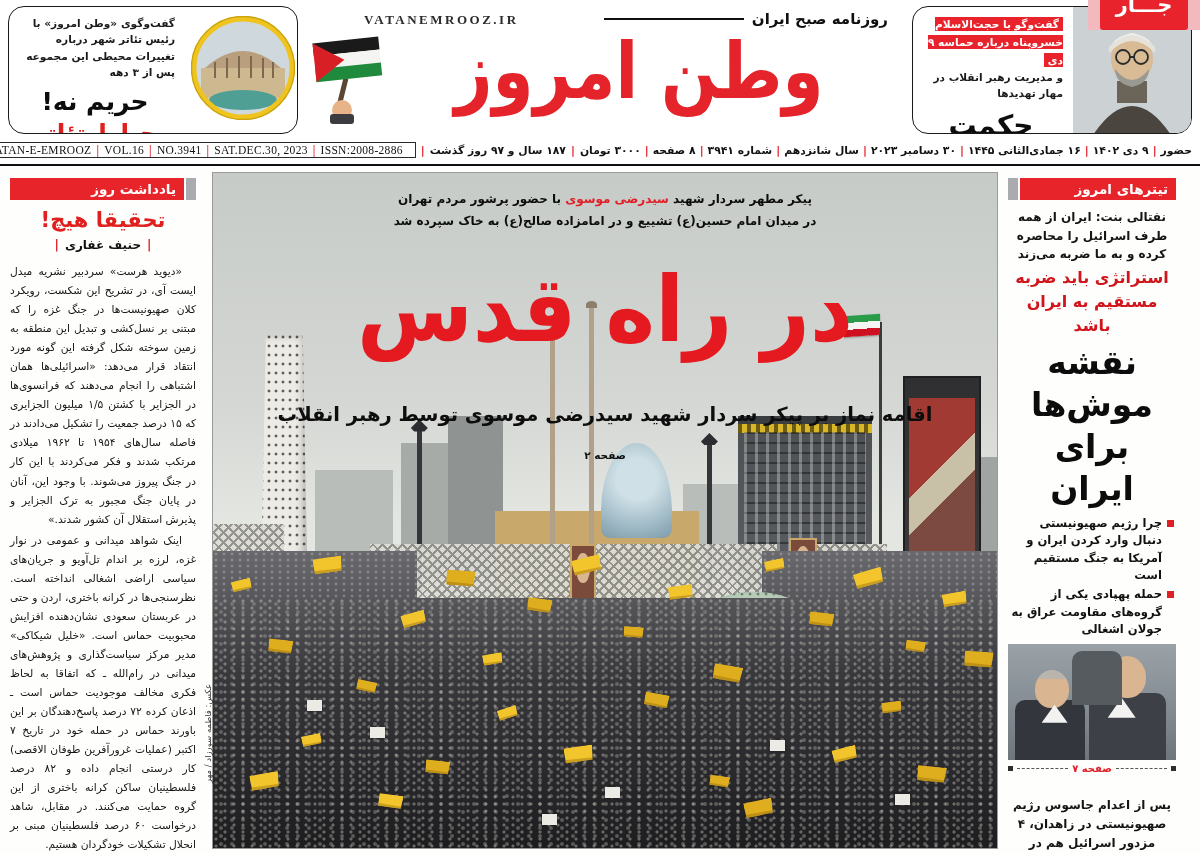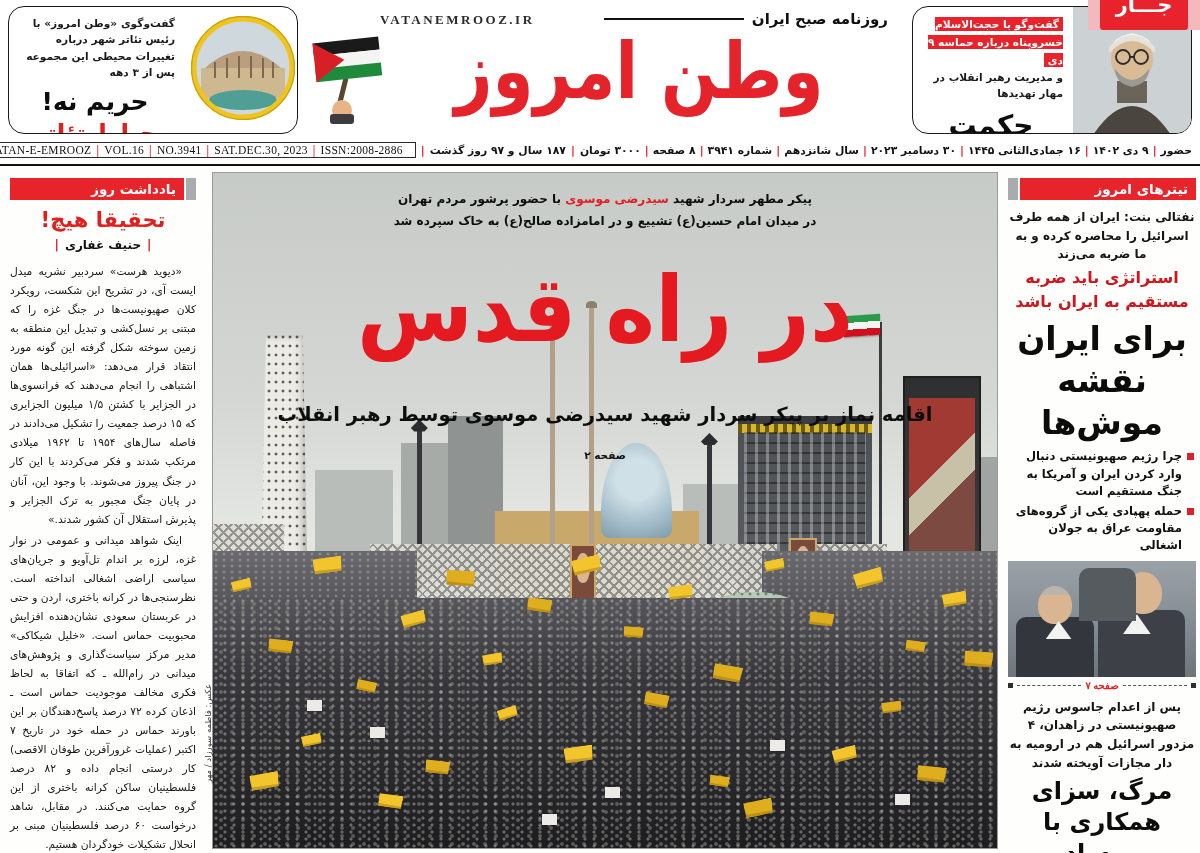--- a/index.html
+++ b/index.html
@@ -26,21 +26,21 @@
   .p-kicker { font-size:10.6px; font-weight:bold; line-height:1.55; color:#1a1a1a; text-align:right; }
   .p-kicker-hl { display:inline; background:#e8232b; color:#fff; font-size:10.6px; font-weight:bold;
     padding:1px 4px; line-height:1.7; }
   .p-title-black { font-size:25px; font-weight:800; color:#0d0d0d; margin-top:6px; letter-spacing:-0.5px; }
   .p-title-red { font-size:25px; font-weight:800; color:#e0201f; margin-top:3px; letter-spacing:-0.5px; }
 
   .theater-pic { width:104px; align-self:center; margin:0 2px 0 6px; flex:none; }
   .cleric-pic { width:118px; flex:none; position:relative; background:#ccd1d4; }
 
   .logo-zone { position:absolute; left:300px; right:302px; top:0; height:136px; }
-  .site-url { position:absolute; left:80px; top:12px; font-size:13px; letter-spacing:2.5px;
+  .site-url { position:absolute; left:64px; top:12px; font-size:13px; letter-spacing:2.5px;
     font-weight:bold; color:#2b2b2b; direction:ltr; font-family:"Liberation Serif", serif; }
   .tagline-wrap { position:absolute; right:10px; top:10px; display:flex; align-items:center; gap:8px; }
   .tagline { font-size:15px; font-weight:bold; color:#101010; letter-spacing:2px; }
   .tagline-line { width:140px; border-top:2px solid #101010; }
   .logo-text { position:absolute; left:90px; right:10px; top:26px; text-align:center;
     font-size:66px; font-weight:bold; color:#e4232b; letter-spacing:-3px;
     transform:scaleY(1.18); transform-origin:top center; white-space:nowrap; }
   .flag-holder { position:absolute; left:6px; top:32px; }
 
   .info-row { position:absolute; top:138px; left:8px; right:8px; height:24px;
@@ -50,38 +50,38 @@
   .counter { font-size:10.8px; font-weight:bold; white-space:nowrap; }
   .counter::before, .counter::after { content:"|"; color:#e02028; margin:0 5px; }
   .en-box { direction:ltr; border:1.3px solid #2a2a2a; padding:1px 12px; font-size:11.5px;
     font-family:"Liberation Serif", serif; white-space:nowrap; letter-spacing:0.3px; }
   .ei:not(:last-child)::after { content:"|"; color:#e02028; margin:0 5px; font-weight:bold; }
 
   
   .cols { position:absolute; top:170px; bottom:0; left:0; right:0; display:flex; }
 
   
-  .sidebar { width:196px; flex:none; padding:8px 4px 0 4px; overflow:hidden; }
+  .sidebar { width:196px; flex:none; padding:8px 24px 0 4px; overflow:hidden; }
   .banner { display:flex; align-items:stretch; height:22px; margin-bottom:8px; }
   .banner-red { background:#e8242b; color:#fff; font-weight:bold; font-size:13.5px;
     flex:1; display:flex; align-items:center; padding:0 8px; }
   .banner-sq { width:10px; background:#a9abae; flex:none; }
   .sidebar .banner-sq { order:2; margin-right:2px; }      
   .sidebar .banner-red { order:1; justify-content:flex-start; }
   .sb-kicker { font-size:12px; font-weight:bold; text-align:center; line-height:1.55; color:#151515; }
   .sb-kicker-red { font-size:16px; font-weight:bold; text-align:center; line-height:1.5; color:#d1151c; margin-top:2px; }
   .sb-headline { text-align:center; font-weight:800; color:#0c0c0c; letter-spacing:-1px; line-height:1.28; margin:4px 0 2px; }
   .hl-s1 { font-size:33px; }
   .hl-s2 { font-size:24px; }
   .sb-headline span { display:block; }
   .sb-headline span:empty { display:none; }
   .bullets { margin:4px 2px 2px; }
   .bullet { display:flex; gap:5px; font-size:11.6px; font-weight:bold; line-height:1.5; text-align:right; margin-bottom:2px; }
   .bullet .dot { width:7px; height:7px; background:#e02028; flex:none; margin-top:5px; }
-  .marker { display:flex; align-items:center; gap:4px; margin:3px 0 7px;font-family:Liberation Serif, serif; }
+  .marker { display:flex; align-items:center; gap:4px; margin:3px 0 22px; }
   .marker .line { flex:1; border-top:1.6px dashed #555; }
   .marker .sq { width:5px; height:5px; background:#2e2e2e; flex:none; }
   .marker .pg { color:#e02028; font-size:10px; font-weight:bold; }
 
   .sb-photo { height:116px; margin:6px 0 2px; position:relative; overflow:hidden;
     background:linear-gradient(#9aa2a8 0%, #848c93 55%, #6e757b 100%); }
   .fig { position:absolute; }
   .head { background:#d9b591; border-radius:50% 50% 46% 46%; position:absolute; }
   .body-suit { background:#33373d; border-radius:10px 10px 0 0; position:absolute; }
   .shirt { background:#f2f2f0; position:absolute; clip-path:polygon(50% 0, 0 100%, 100% 100%); }
@@ -281,22 +281,22 @@
     <div class="sidebar">
       <div class="banner">
         <div class="banner-red">تیترهای امروز</div>
         <div class="banner-sq"></div>
       </div>
 
       <div>
         <div class="sb-kicker">نفتالی بنت: ایران از همه طرف اسرائیل را محاصره کرده و به ما ضربه می‌زند</div>
         <div class="sb-kicker-red">استراتژی باید ضربه مستقیم به ایران باشد</div>
         <div class="sb-headline hl-s1">
+          <span>نقشه موش‌ها</span>
           <span>برای ایران</span>
-          <span>نقشه موش‌ها</span>
         </div>
         <div class="bullets">
           <div class="bullet">
               <span class="dot"></span>
               <span>چرا رژیم صهیونیستی دنبال وارد کردن ایران و آمریکا به جنگ مستقیم است</span>
             </div>
           <div class="bullet">
               <span class="dot"></span>
               <span>حمله پهپادی یکی از گروه‌های مقاومت عراق به جولان اشغالی</span>
             </div>

